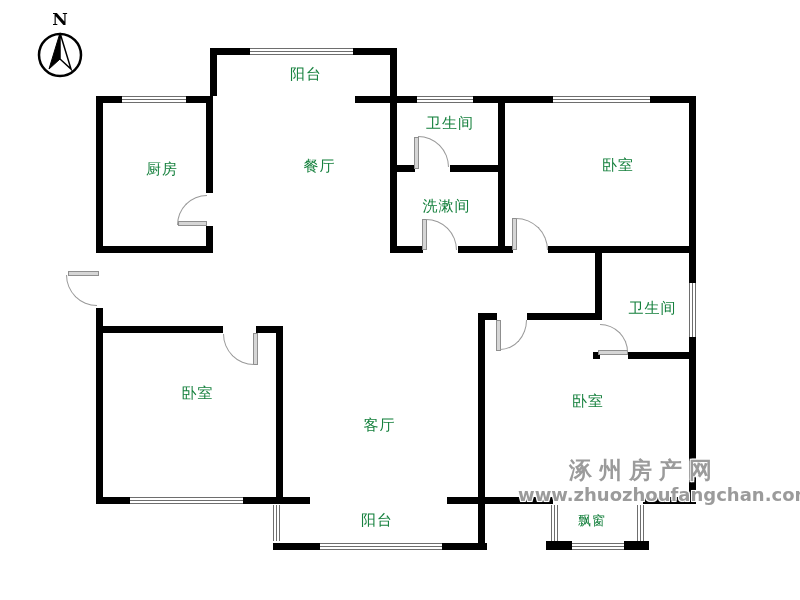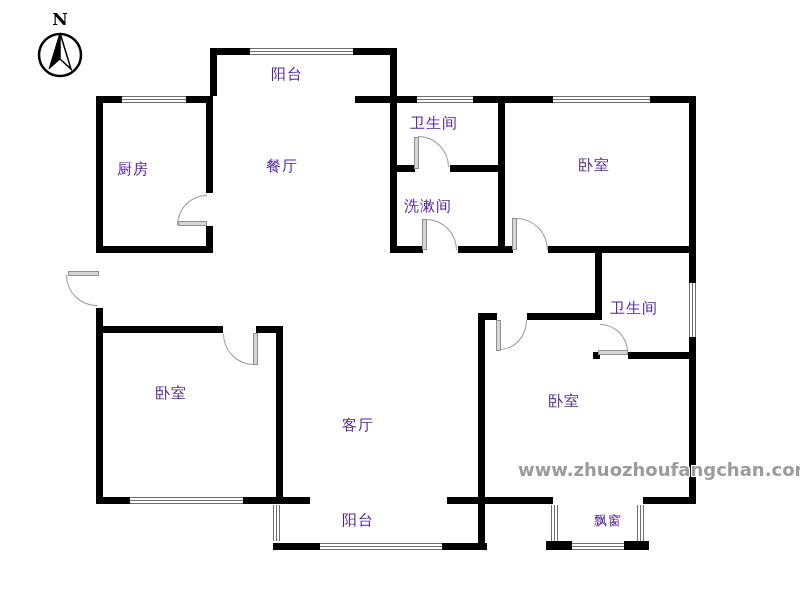--- a/index.html
+++ b/index.html
@@ -15,21 +15,21 @@
   
   .leaf-h{position:absolute;height:5px;background:#d6d6d6;border:1px solid #8f8f8f;box-sizing:border-box;}
   .leaf-v{position:absolute;width:5px;background:#d6d6d6;border:1px solid #8f8f8f;box-sizing:border-box;}
   
   .arc{position:absolute;box-sizing:border-box;}
   .arc.tl{border-top:1px solid #999;border-left:1px solid #999;border-top-left-radius:100% 100%;}
   .arc.tr{border-top:1px solid #999;border-right:1px solid #999;border-top-right-radius:100% 100%;}
   .arc.bl{border-bottom:1px solid #999;border-left:1px solid #999;border-bottom-left-radius:100% 100%;}
   .arc.br{border-bottom:1px solid #999;border-right:1px solid #999;border-bottom-right-radius:100% 100%;}
   
-  .room-label{position:absolute;font-size:15px;line-height:1;color:#4c1d95;text-align:left;letter-spacing:1px;white-space:nowrap;}
+  .room-label{position:absolute;font-size:15px;line-height:1;color:#15803d;text-align:center;letter-spacing:1px;white-space:nowrap;}
   .room-label.small{font-size:13px;}
   
   .compass{position:absolute;left:36px;top:10px;width:48px;text-align:center;}
   .compass-n{display:block;font-family:"DejaVu Serif","Liberation Serif",serif;font-weight:bold;font-size:17px;color:#000;line-height:1.1;}
   
   .wm{position:absolute;right:30px;top:458px;width:252px;text-align:center;font-weight:bold;color:#9b9b9b;
       text-shadow:-1px -1px 0 #fff,1px -1px 0 #fff,-1px 1px 0 #fff,1px 1px 0 #fff,0 0 2px #fff;}
   .wm-name{font-size:23px;letter-spacing:7px;line-height:1.1;}
   .wm-url{font-size:18px;letter-spacing:0;line-height:1.1;margin-top:2px;}
 </style>
@@ -122,28 +122,29 @@
   <div class="w wh" style="left:442px;top:543px;width:45px"></div>
 
   <div class="win-v" style="left:551px;top:505px;height:36px"></div>
   <div class="win-v" style="left:637px;top:505px;height:36px"></div>
   <div class="w" style="left:546px;top:541px;width:26px;height:9px"></div>
   <div class="w" style="left:624px;top:541px;width:25px;height:9px"></div>
   <div class="win-h" style="left:572px;top:543px;width:52px"></div>
 
   <span class="room-label" style="left:271px;top:67px;width:70px">阳台</span>
   <span class="room-label" style="left:117px;top:162px;width:90px">厨房</span>
-  <span class="room-label" style="left:266px;top:159px;width:75px">餐厅</span>
+  <span class="room-label" style="left:282px;top:159px;width:75px">餐厅</span>
   <span class="room-label" style="left:410px;top:116px;width:80px">卫生间</span>
   <span class="room-label" style="left:578px;top:158px;width:80px">卧室</span>
   <span class="room-label" style="left:404px;top:199px;width:85px">洗漱间</span>
   <span class="room-label" style="left:610px;top:301px;width:85px">卫生间</span>
   <span class="room-label" style="left:155px;top:386px;width:85px">卧室</span>
   <span class="room-label" style="left:342px;top:418px;width:75px">客厅</span>
   <span class="room-label" style="left:548px;top:394px;width:80px">卧室</span>
   <span class="room-label" style="left:342px;top:513px;width:70px">阳台</span>
-  <span class="room-label small" style="left:594px;top:514px;width:60px">飘窗</span>
+  <span class="room-label small" style="left:562px;top:514px;width:60px">飘窗</span>
 
   <div class="wm">
+    <div class="wm-name">涿州房产网</div>
     <div class="wm-url">www.zhuozhoufangchan.com</div>
   </div>
 
 </div>
 
 </body></html>

